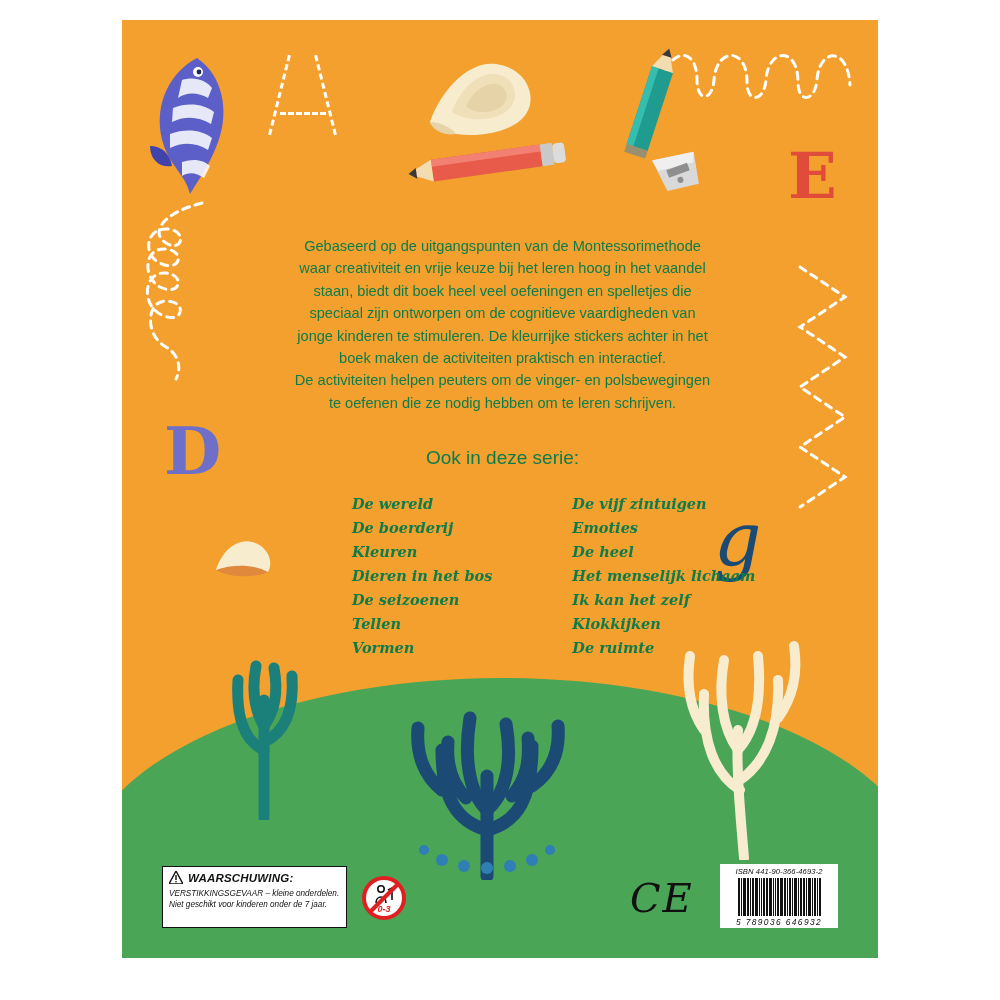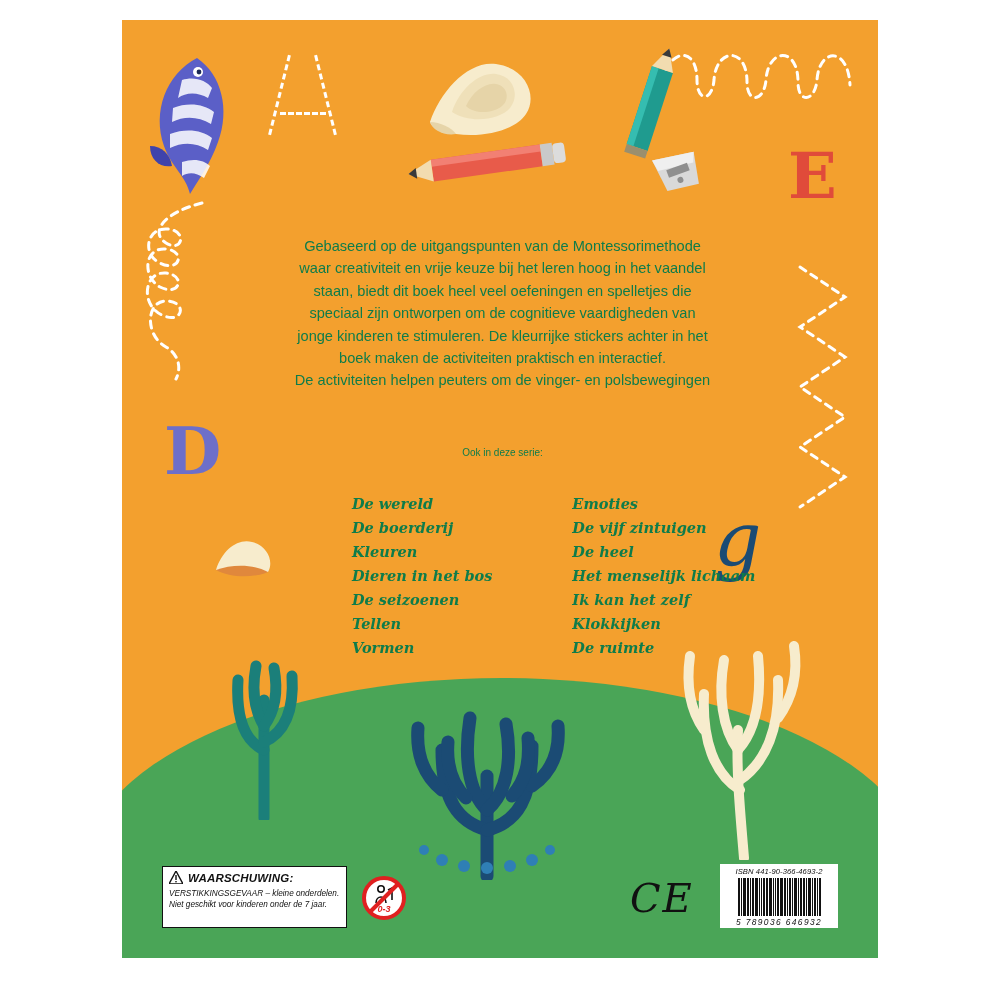--- a/index.html
+++ b/index.html
@@ -62,21 +62,21 @@
   .blurb p { margin: 0; }
   .blurb p + p { margin-top: 0px; }
 
   .serie-title {
     position: absolute;
     left: 108px;
     top: 427px;
     width: 545px;
     text-align: center;
     color: #0e7c4a;
-    font-size: 10px;
+    font-size: 19px;
   }
 
   .lists {
     position: absolute;
     left: 230px;
     top: 472px;
     width: 420px;
     display: flex;
     gap: 80px;
     font-family: "DejaVu Serif", serif;
@@ -385,37 +385,38 @@
     </svg>
 
     <div class="blurb">
       <p>Gebaseerd op de uitgangspunten van de Montessorimethode</p>
       <p>waar creativiteit en vrije keuze bij het leren hoog in het vaandel</p>
       <p>staan, biedt dit boek heel veel oefeningen en spelletjes die</p>
       <p>speciaal zijn ontworpen om de cognitieve vaardigheden van</p>
       <p>jonge kinderen te stimuleren. De kleurrijke stickers achter in het</p>
       <p>boek maken de activiteiten praktisch en interactief.</p>
       <p>De activiteiten helpen peuters om de vinger- en polsbewegingen</p>
+      <p>te oefenen die ze nodig hebben om te leren schrijven.</p>
     </div>
 
     <div class="serie-title">Ook in deze serie:</div>
 
     <div class="lists">
       <ul>
         <li>De wereld</li>
         <li>De boerderij</li>
         <li>Kleuren</li>
         <li>Dieren in het bos</li>
         <li>De seizoenen</li>
         <li>Tellen</li>
         <li>Vormen</li>
       </ul>
       <ul>
+        <li>De vijf zintuigen</li>
         <li>Emoties</li>
-        <li>De vijf zintuigen</li>
         <li>De heel</li>
         <li>Het menselijk lichaam</li>
         <li>Ik kan het zelf</li>
         <li>Klokkijken</li>
         <li>De ruimte</li>
       </ul>
     </div>
 
     <div id="legal">
 

